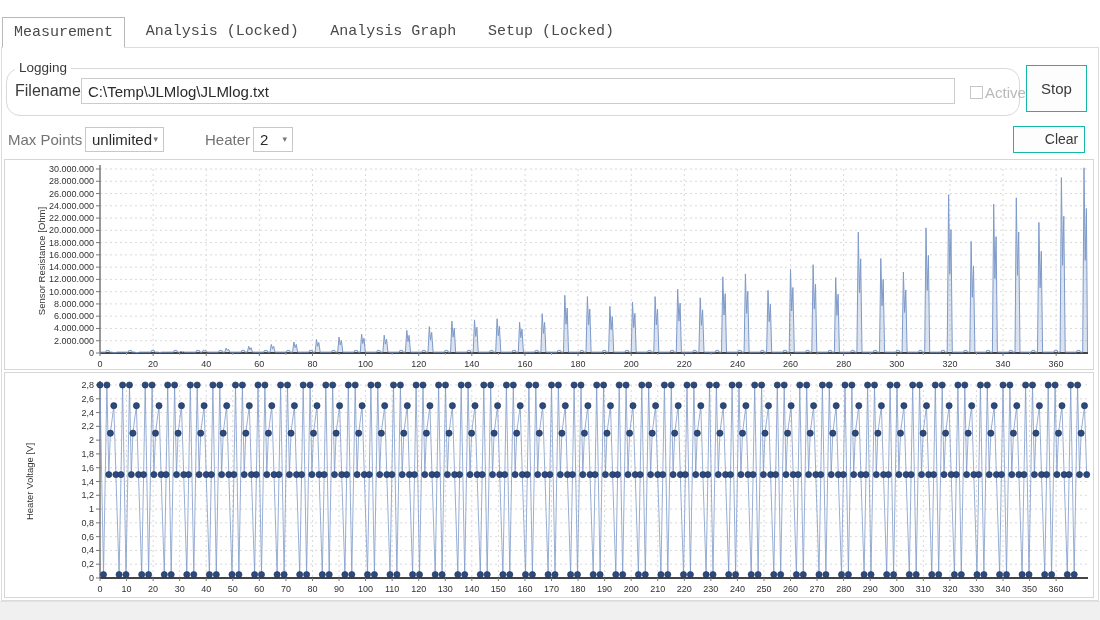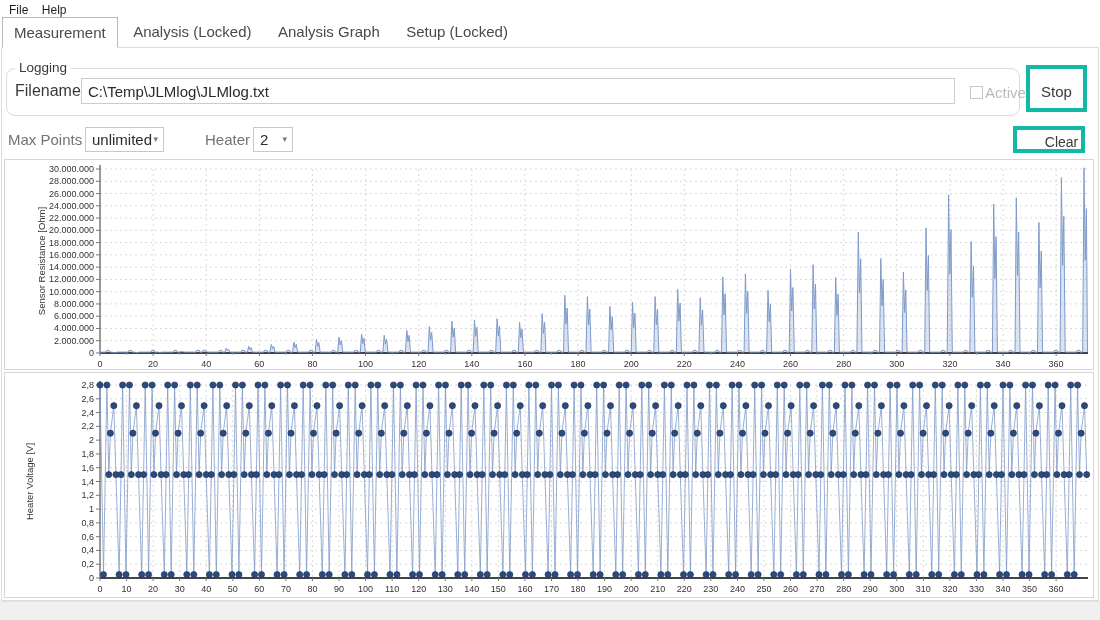--- a/index.html
+++ b/index.html
@@ -2,60 +2,56 @@
 <html><head>
 <meta charset="utf-8">
 <style>
   html,body{margin:0;padding:0;background:#ffffff;}
   #app{position:relative;width:1100px;height:620px;background:#ffffff;overflow:hidden;
        font-family:"Liberation Sans",sans-serif;color:#3a3a3a;}
   
   .menubar{position:absolute;left:0;top:0;width:100%;height:17px;background:#fff;}
   .menu-item{display:inline-block;font-size:12px;color:#1f1f1f;margin-left:9px;margin-top:1px;cursor:default;}
   
-  .tabbar{position:absolute;left:2px;top:17px;height:31px;white-space:nowrap;z-index:3;}
+  .tabbar{position:absolute;left:2px;top:17px;height:31px;white-space:nowrap;z-index:3;font-family:Liberation Mono, monospace;}
   .tab{display:inline-block;box-sizing:border-box;height:30px;line-height:29px;padding:0 11px;
        font-size:15px;color:#4a4a4a;vertical-align:bottom;cursor:default;}
   .tab.active{background:#fff;border:1px solid #b9b9b9;border-bottom:1px solid #ffffff;height:31px;margin-bottom:-1px;}
   
   .panel{position:absolute;left:1px;right:1px;top:47px;height:554px;border:1px solid #dcdcdc;background:#fff;box-sizing:border-box;z-index:1;}
   
-  .groupbox{position:absolute;left:6px;top:68px;width:1012px;height:46px;border:1px solid #d9d9d9;border-radius:9px;z-index:2;background:#fff;}
+  .groupbox{position:absolute;left:6px;top:68px;width:1012px;height:46px;border:1px solid #d9d9d9;border-radius:14px;z-index:2;background:#fff;}
   .group-legend{position:absolute;left:8px;top:-9px;background:#fff;padding:0 4px;font-size:13.5px;color:#3a3a3a;}
   .filename-label{position:absolute;left:8px;top:13px;font-size:16px;color:#3a3a3a;}
   .filename-input{position:absolute;left:74px;top:9px;width:860px;height:24px;border:1px solid #cccccc;
        font-family:"Liberation Sans",sans-serif;font-size:15px;color:#2b2b2b;padding:0 6px;outline:none;}
   .active-check{position:absolute;left:950px;top:15px;display:flex;align-items:center;padding-left:13px;}
   .checkbox-square{width:11px;height:11px;border:1px solid #c6c6c6;background:#fff;display:inline-block;}
   .active-label{font-size:15px;color:#b9b9b9;margin-left:2px;}
-  .btn{position:absolute;box-sizing:border-box;background:#fdfdfd;border:4px solid #14b8a6;
+  .btn{position:absolute;box-sizing:border-box;background:#fdfdfd;border:1px solid #14b8a6;
        font-family:"Liberation Sans",sans-serif;font-size:15px;color:#3a3a3a;text-align:center;cursor:default;}
   .btn-stop{left:1026px;top:65px;width:61px;height:47px;line-height:45px;z-index:2;}
   .btn-clear{left:1013px;top:126px;width:72px;height:27px;line-height:25px;z-index:2;}
   
   .ctl-label{position:absolute;font-size:15px;color:#737373;z-index:2;}
   .combo{position:absolute;box-sizing:border-box;height:25px;border:1px solid #c8c8c8;background:#fff;z-index:2;
          font-size:15px;color:#2b2b2b;line-height:23px;padding-left:6px;}
   .combo .arrow{position:absolute;right:5px;top:0;font-size:9px;color:#777;line-height:23px;}
   
   .chartbox{position:absolute;left:4px;width:1090px;border:1px solid #d6d6d6;background:#fff;box-sizing:border-box;z-index:2;}
   .chart1{top:159px;height:211px;}
   .chart2{top:372px;height:226px;}
   .statusbar{position:absolute;left:0;bottom:0;width:100%;height:18px;background:#f0f0f0;border-top:1px solid #e2e2e2;}
   svg text{font-family:"Liberation Sans",sans-serif;}
 </style>
 </head>
 <body>
 
 <div id="app">
 
-  <div class="menubar">
-    <span class="menu-item">File</span>
-    <span class="menu-item">Help</span>
-  </div>
 
   <div class="tabbar">
     <span class="tab active">Measurement</span>
     <span class="tab">Analysis (Locked)</span>
     <span class="tab">Analysis Graph</span>
     <span class="tab">Setup (Locked)</span>
   </div>
 
   <div class="panel"></div>
 

